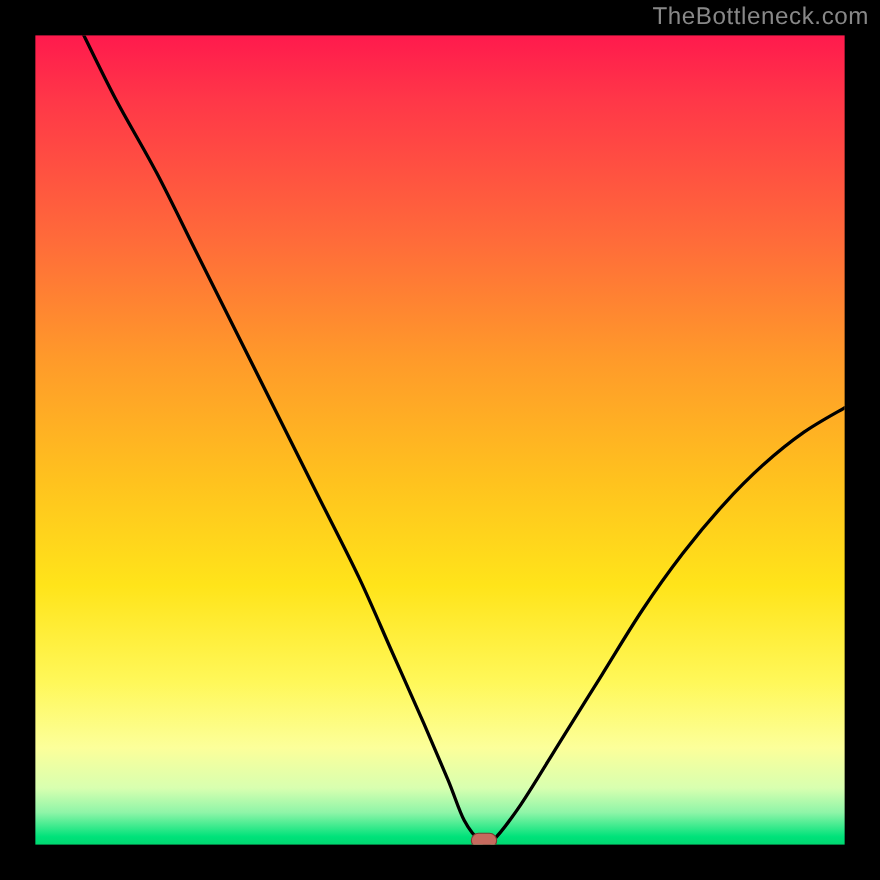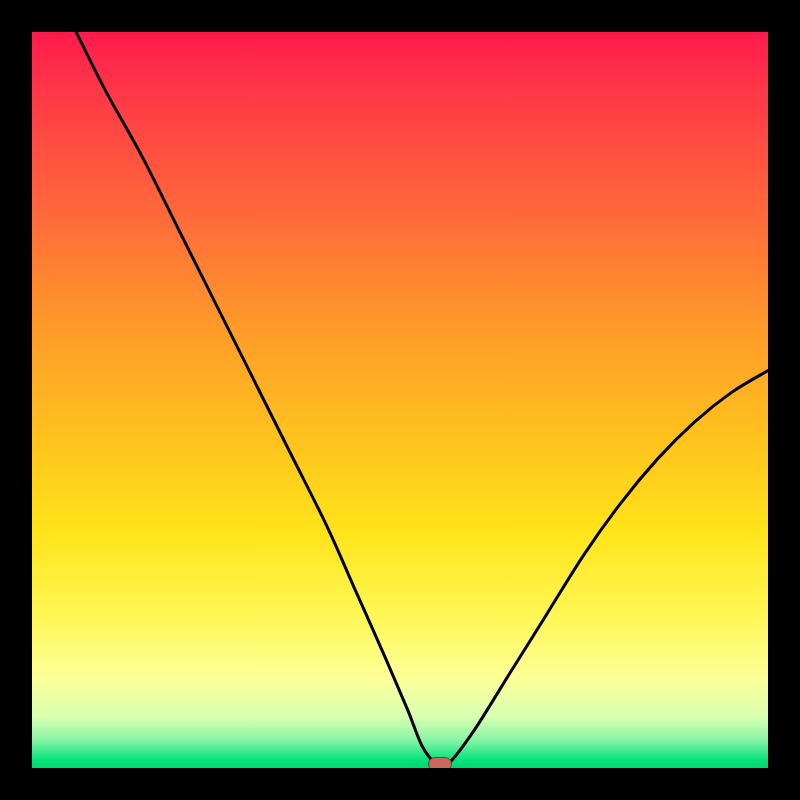--- a/index.html
+++ b/index.html
@@ -57,20 +57,21 @@
     height: 14px;
     border-radius: 7px;
     background: #c66a5e;
     border: 1px solid #7c3a32;
   }
 </style>
 </head>
 <body>
 
 <div class="frame">
+  <div class="watermark">TheBottleneck.com</div>
 
   <div class="plot">
     <div class="gradient"></div>
 
     <svg class="curve" viewBox="0 0 736 736" preserveAspectRatio="none">
       <path fill="none" stroke="#000000" stroke-width="3" stroke-linejoin="round" stroke-linecap="round" d="M 44.16,0 C 49.06666666666666,9.813333333333333 62.56000000000001,38.02666666666666 73.60000000000001,58.879999999999995 C 84.64000000000001,79.73333333333333 98.13333333333333,101.81333333333333 110.39999999999999,125.12 C 122.66666666666666,148.42666666666668 134.93333333333334,174.1866666666667 147.20000000000002,198.72000000000003 C 159.4666666666667,223.25333333333336 171.73333333333335,247.78666666666666 184,272.32 C 196.26666666666665,296.8533333333333 208.53333333333333,321.38666666666666 220.79999999999998,345.91999999999996 C 233.06666666666663,370.45333333333326 245.3333333333333,394.9866666666666 257.59999999999997,419.52 C 269.8666666666666,444.05333333333334 283.36,469.81333333333333 294.40000000000003,493.12 C 305.44000000000005,516.4266666666667 314.02666666666664,537.28 323.84,559.36 C 333.6533333333333,581.44 344.69333333333327,605.9733333333334 353.28,625.6 C 361.8666666666667,645.2266666666667 369.2266666666667,662.4 375.36,677.12 C 381.49333333333334,691.84 385.1733333333334,704.7199999999999 390.08000000000004,713.92 C 394.9866666666667,723.12 400.50666666666666,729.2533333333333 404.8,732.32 C 409.09333333333336,735.3866666666668 409.70666666666665,737.84 415.84,732.32 C 421.9733333333333,726.8000000000001 431.1733333333333,714.5333333333334 441.59999999999997,699.2 C 452.02666666666664,683.8666666666667 466.1333333333334,659.9466666666666 478.40000000000003,640.3199999999999 C 490.6666666666667,620.6933333333333 502.9333333333333,601.0666666666667 515.1999999999999,581.44 C 527.4666666666666,561.8133333333334 539.7333333333333,540.9599999999999 552,522.56 C 564.2666666666667,504.15999999999997 576.5333333333334,486.9866666666667 588.8000000000001,471.04 C 601.0666666666667,455.09333333333336 613.3333333333334,440.37333333333333 625.6,426.88 C 637.8666666666667,413.38666666666666 650.1333333333333,401.12000000000006 662.4,390.08000000000004 C 674.6666666666666,379.04 686.9333333333333,369.2266666666667 699.1999999999999,360.64 C 711.4666666666666,352.0533333333333 729.8666666666667,342.23999999999995 736,338.55999999999995"></path>
     </svg>
 
     <div class="marker" style="left: 396.48px; top: 725.32px; background: rgb(198, 106, 94); border-color: rgb(124, 58, 50);"></div>
   </div>

